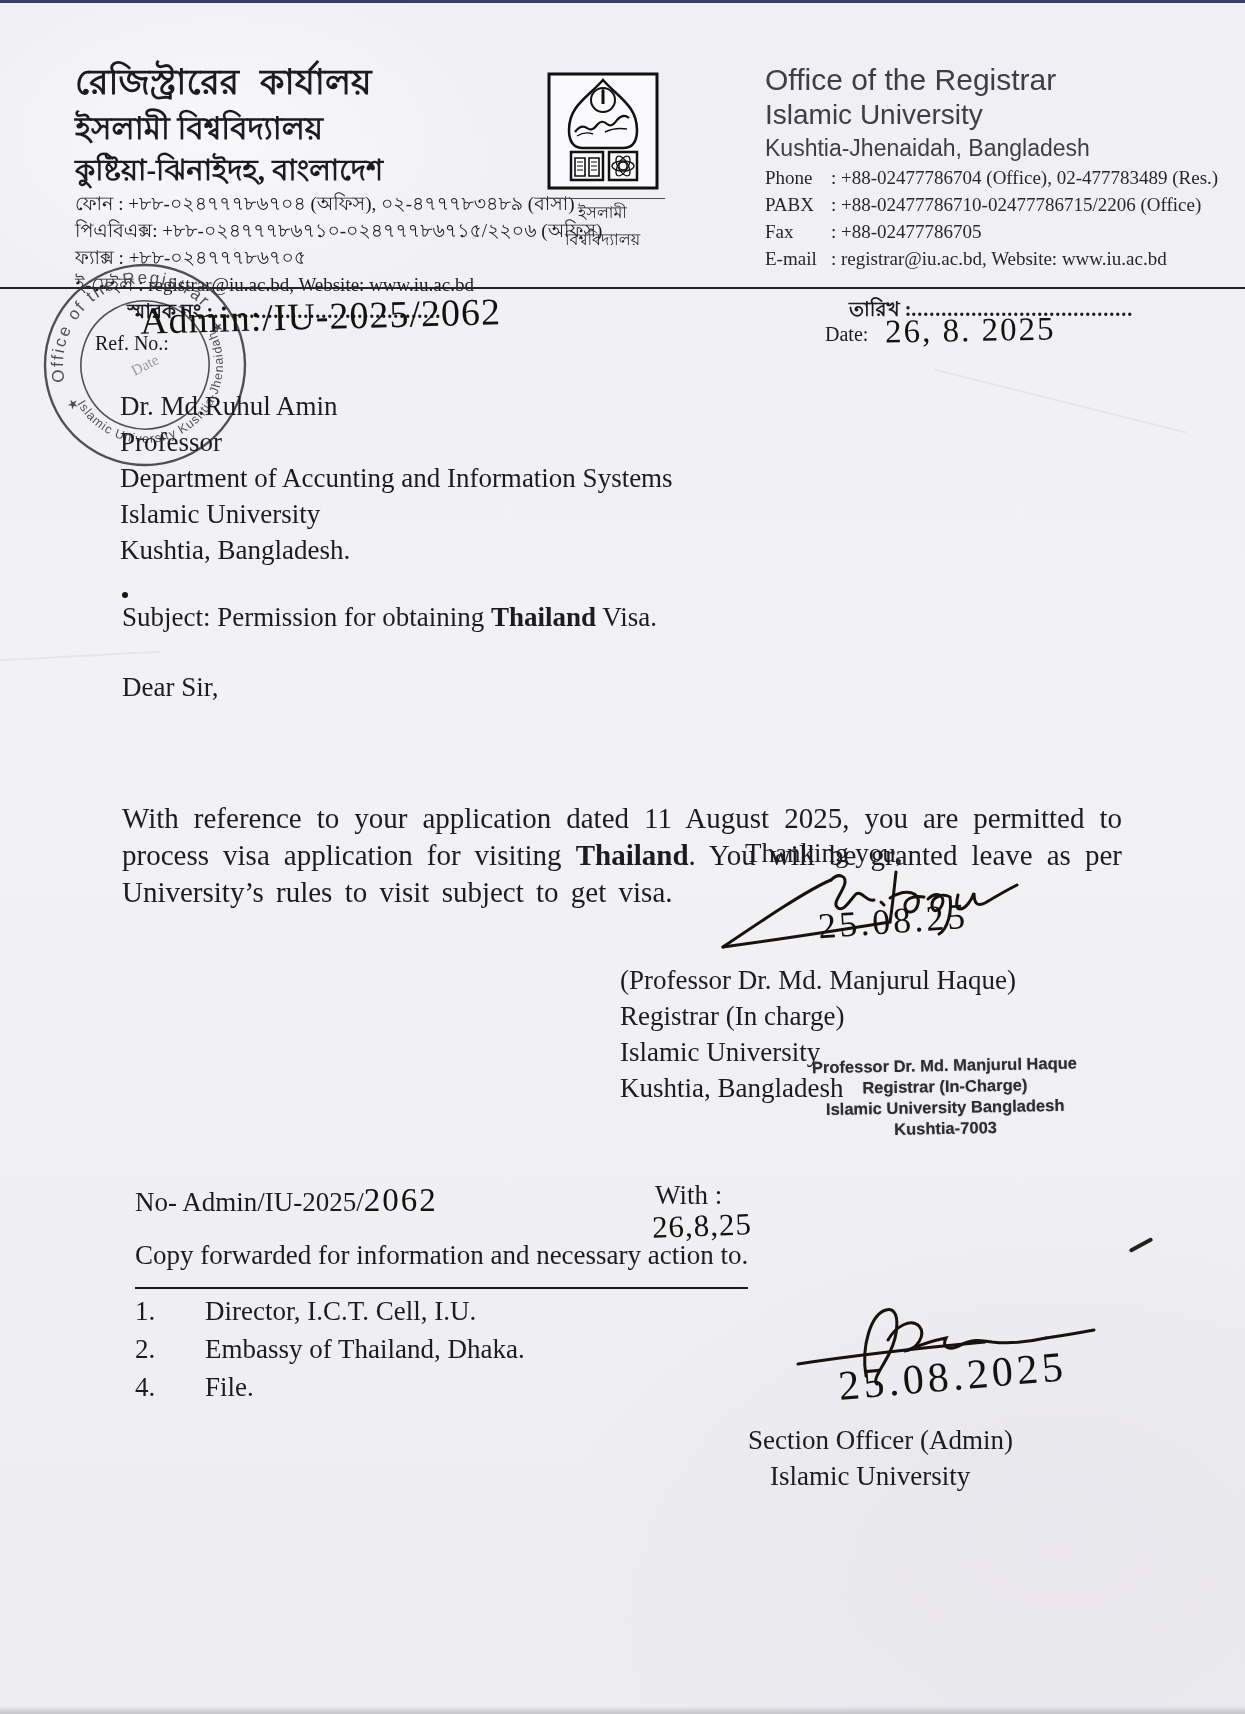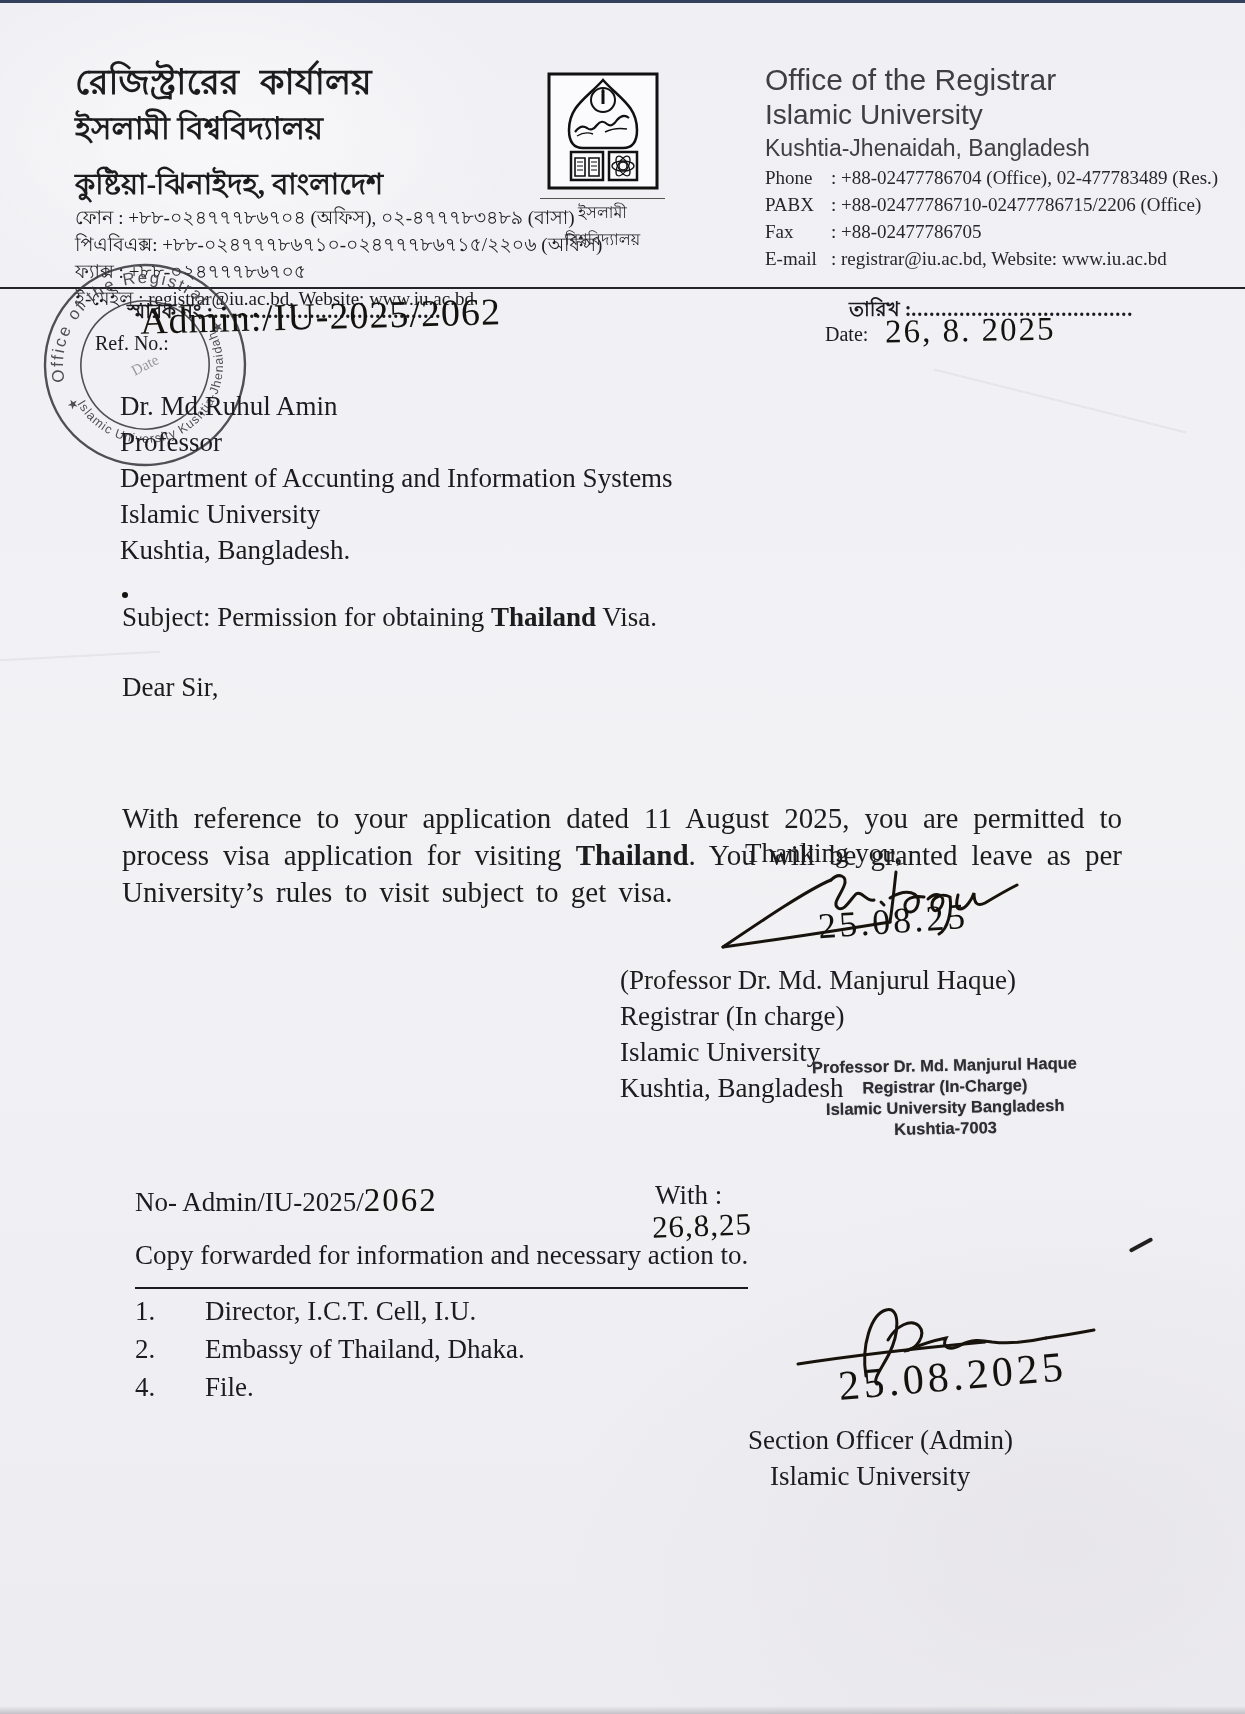--- a/index.html
+++ b/index.html
@@ -18,21 +18,21 @@
   .crease1{position:absolute;left:930px;top:400px;width:260px;height:2px;background:rgba(90,88,100,.07);transform:rotate(14deg);}
   .crease2{position:absolute;left:0px;top:655px;width:160px;height:2px;background:rgba(90,88,100,.08);transform:rotate(-3deg);}
   .ink-dash{position:absolute;left:1128px;top:1243px;width:26px;height:4px;background:#23211f;transform:rotate(-28deg);border-radius:2px;}
   .stray-dot{position:absolute;left:122px;top:592px;width:6px;height:6px;border-radius:50%;background:#15130f;}
 
   
   .bn{font-family:"Liberation Serif",serif;}
   .hdr-bn{position:absolute;left:75px;top:62px;width:420px;}
   .hdr-bn .l1{font-size:35px;font-weight:bold;line-height:46px;font-family:Liberation Mono, monospace;}
   .hdr-bn .l2{font-size:31px;font-weight:bold;line-height:42px;}
-  .hdr-bn .l3{font-size:29px;font-weight:bold;line-height:40px;margin-top:14px;}
+  .hdr-bn .l3{font-size:29px;font-weight:bold;line-height:40px;}
   .hdr-bn .c{font-size:19px;line-height:27px;white-space:nowrap;}
   .logo-wrap{position:absolute;left:540px;top:72px;width:125px;text-align:center;}
   .logo-cap{font-size:16px;margin-top:4px;border-top:1px solid #55534f;display:inline-block;padding:1px 2px 0;}
   .hdr-en{position:absolute;left:765px;top:62px;width:430px;font-family:"Liberation Sans",sans-serif;color:#3e3e44;}
   .hdr-en .l1{font-size:30px;line-height:36px;}
   .hdr-en .l2{font-size:28px;line-height:34px;}
   .hdr-en .l3{font-size:23px;line-height:32px;}
   .hdr-en .row{display:flex;font-family:"Liberation Serif",serif;font-size:19px;line-height:27px;color:#27272b;white-space:nowrap;align-items:center;}
   .hdr-en .row .lab{width:66px;flex:0 0 66px;}
   .rule{position:absolute;left:0;top:287px;width:1245px;height:2px;background:#23232a;}

